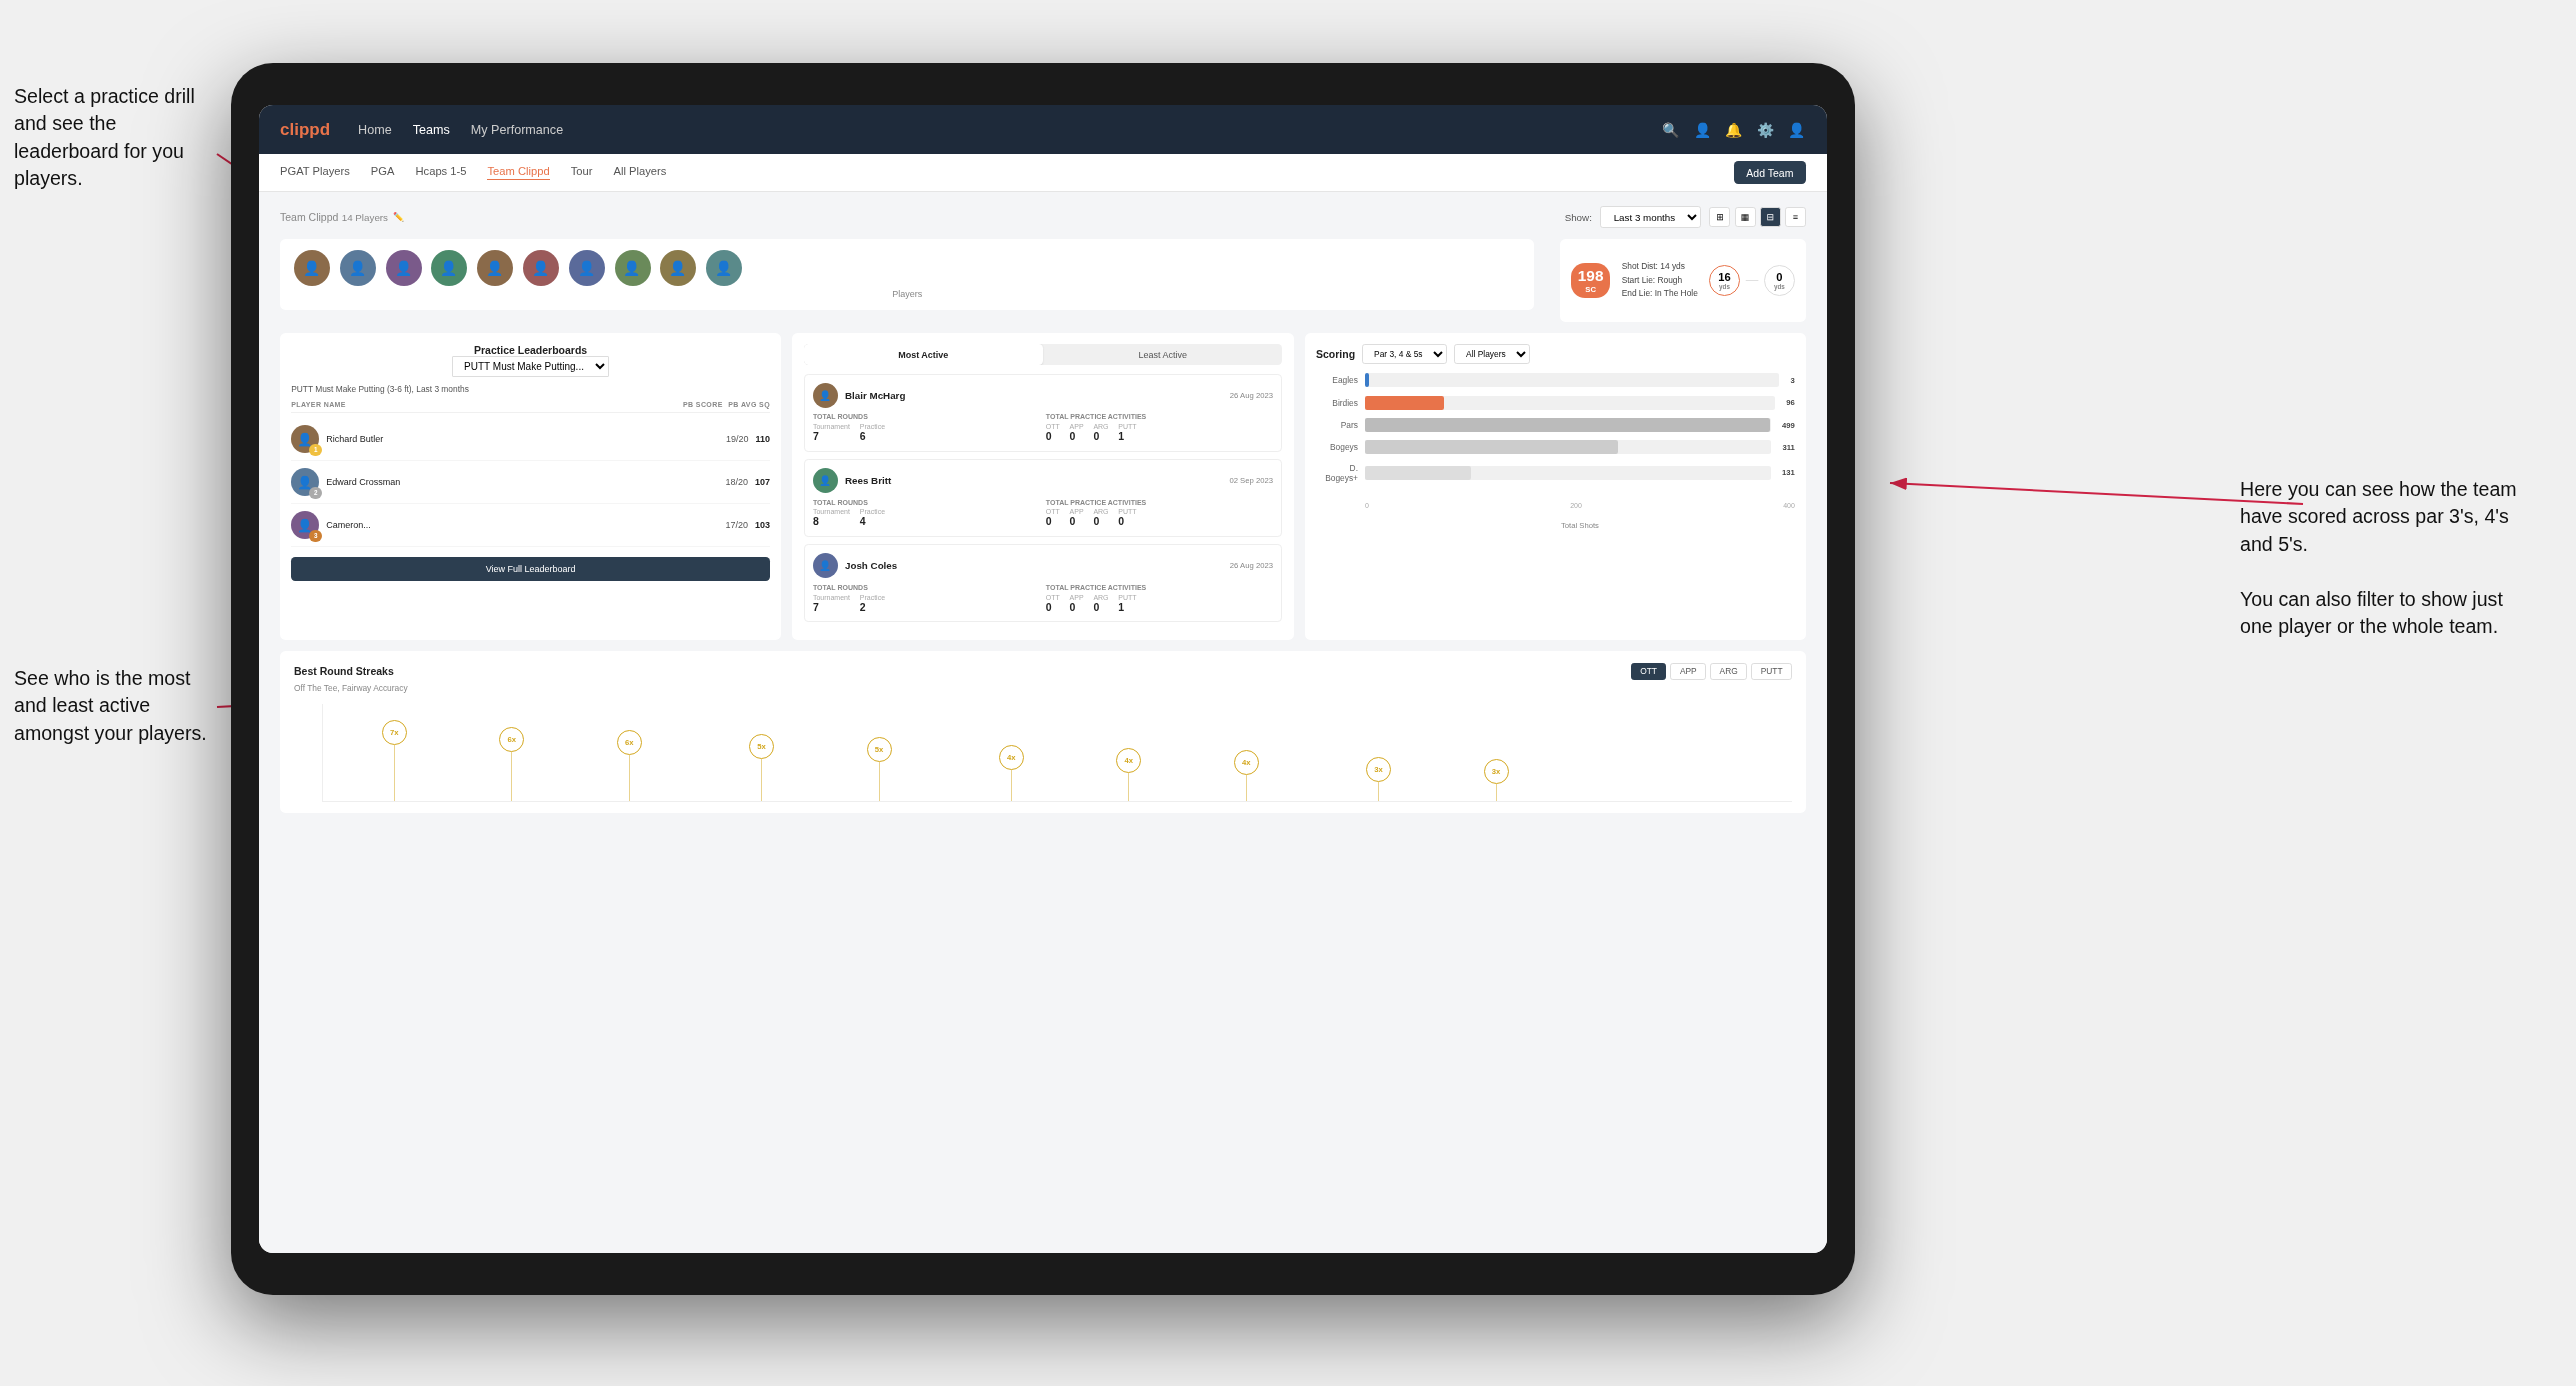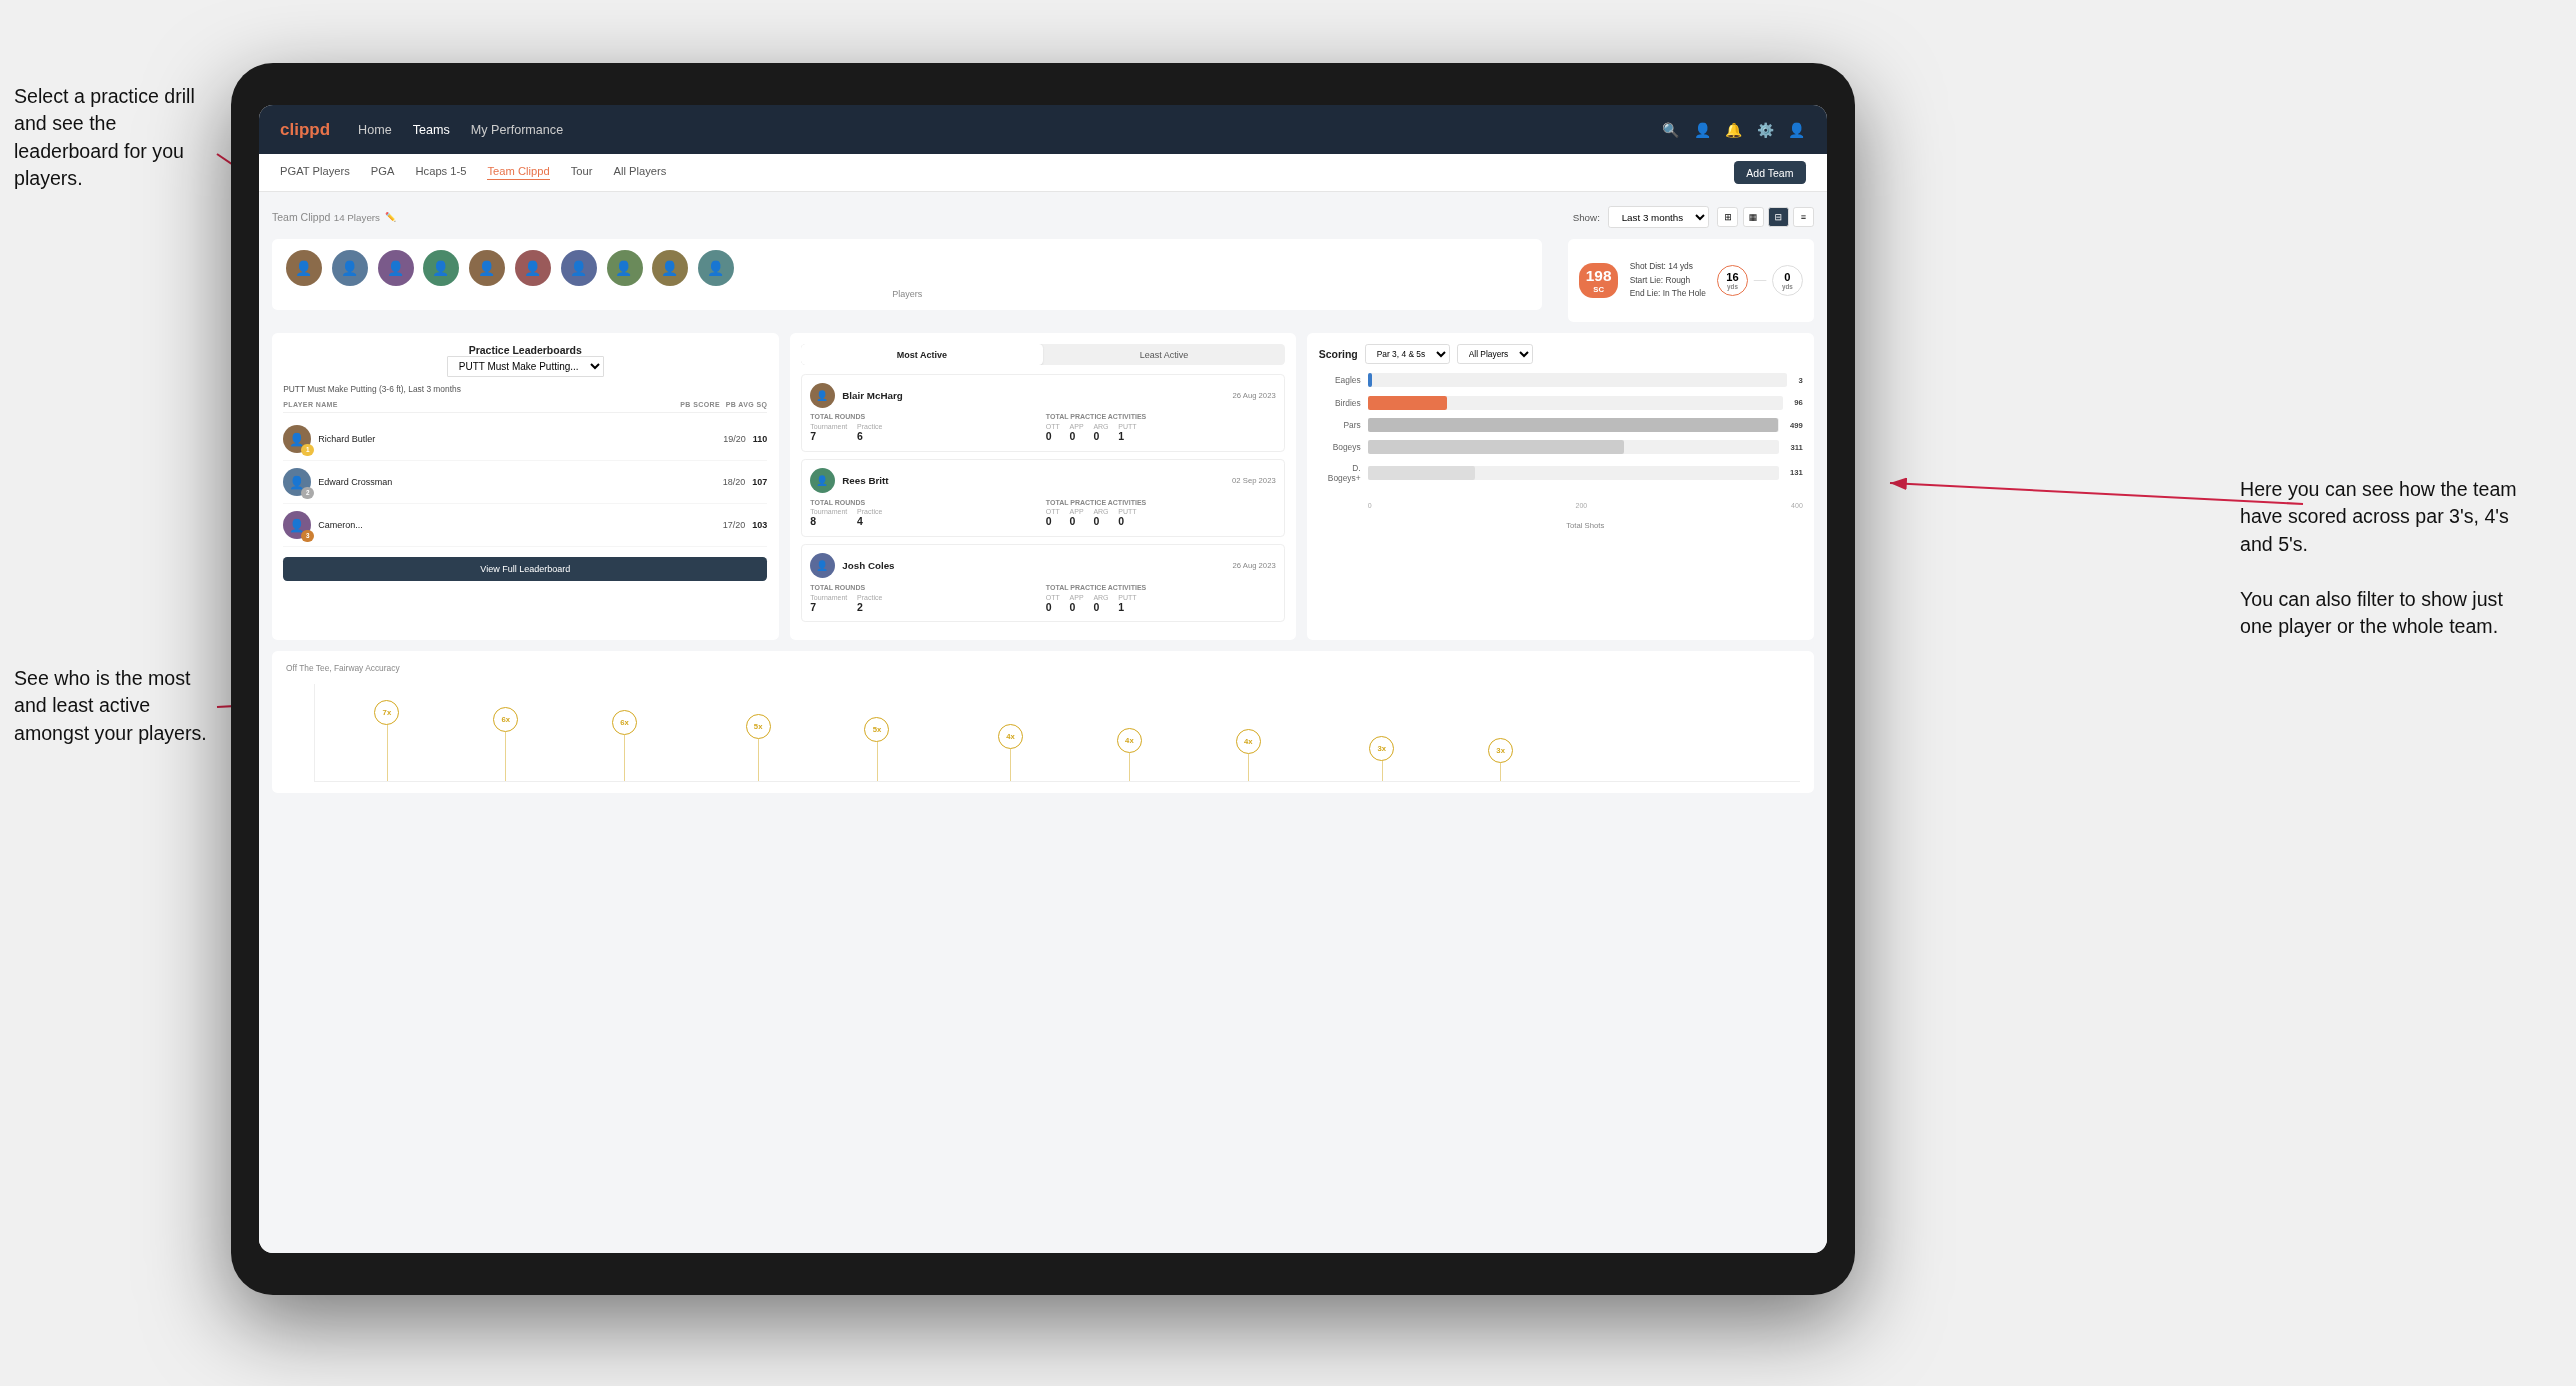--- a/index.html
+++ b/index.html
@@ -123,21 +123,21 @@
       border-radius: 4.2px;
       font-size: 10.5px;
       cursor: pointer;
     }
 
     
     .main-content {
       flex: 1;
       background: #f4f5f7;
       overflow-y: auto;
-      padding: 14px 13px;
+      padding: 14px 21px;
     }
 
     
     .team-header {
       display: flex;
       align-items: center;
       justify-content: space-between;
       margin-bottom: 11.2px;
     }
     .team-title {
@@ -892,20 +892,29 @@
             <span>0</span>
             <span>200</span>
             <span>400</span>
           </div>
           <div class="chart-xlabel">Total Shots</div>
         </div>
 
       </div>
 
       <div class="streaks-section">
+        <div class="streaks-header">
+          <span class="streaks-title">Best Round Streaks</span>
+          <div class="streaks-filters">
+            <button class="streak-filter-btn active">OTT</button>
+            <button class="streak-filter-btn">APP</button>
+            <button class="streak-filter-btn">ARG</button>
+            <button class="streak-filter-btn">PUTT</button>
+          </div>
+        </div>
         <div class="streaks-subtitle">Off The Tee, Fairway Accuracy</div>
         <div style="position: relative; height: 98px; margin-left: 28px; border-left: 0.7px solid rgb(238, 238, 238); border-bottom: 0.7px solid rgb(238, 238, 238);" id="streak-chart-container">
 
         <div class="streak-dot" style="position: absolute; left: 4%; bottom: 0px; display: flex; flex-direction: column; align-items: center;">
               <div class="streak-dot-circle">7x</div>
               <div style="width: 0.7px; height: 56px; background: rgb(212, 168, 32); opacity: 0.5;"></div>
             </div>
             <div class="streak-dot" style="position: absolute; left: 12%; bottom: 0px; display: flex; flex-direction: column; align-items: center;">
               <div class="streak-dot-circle">6x</div>
               <div style="width: 0.7px; height: 49px; background: rgb(212, 168, 32); opacity: 0.5;"></div>

